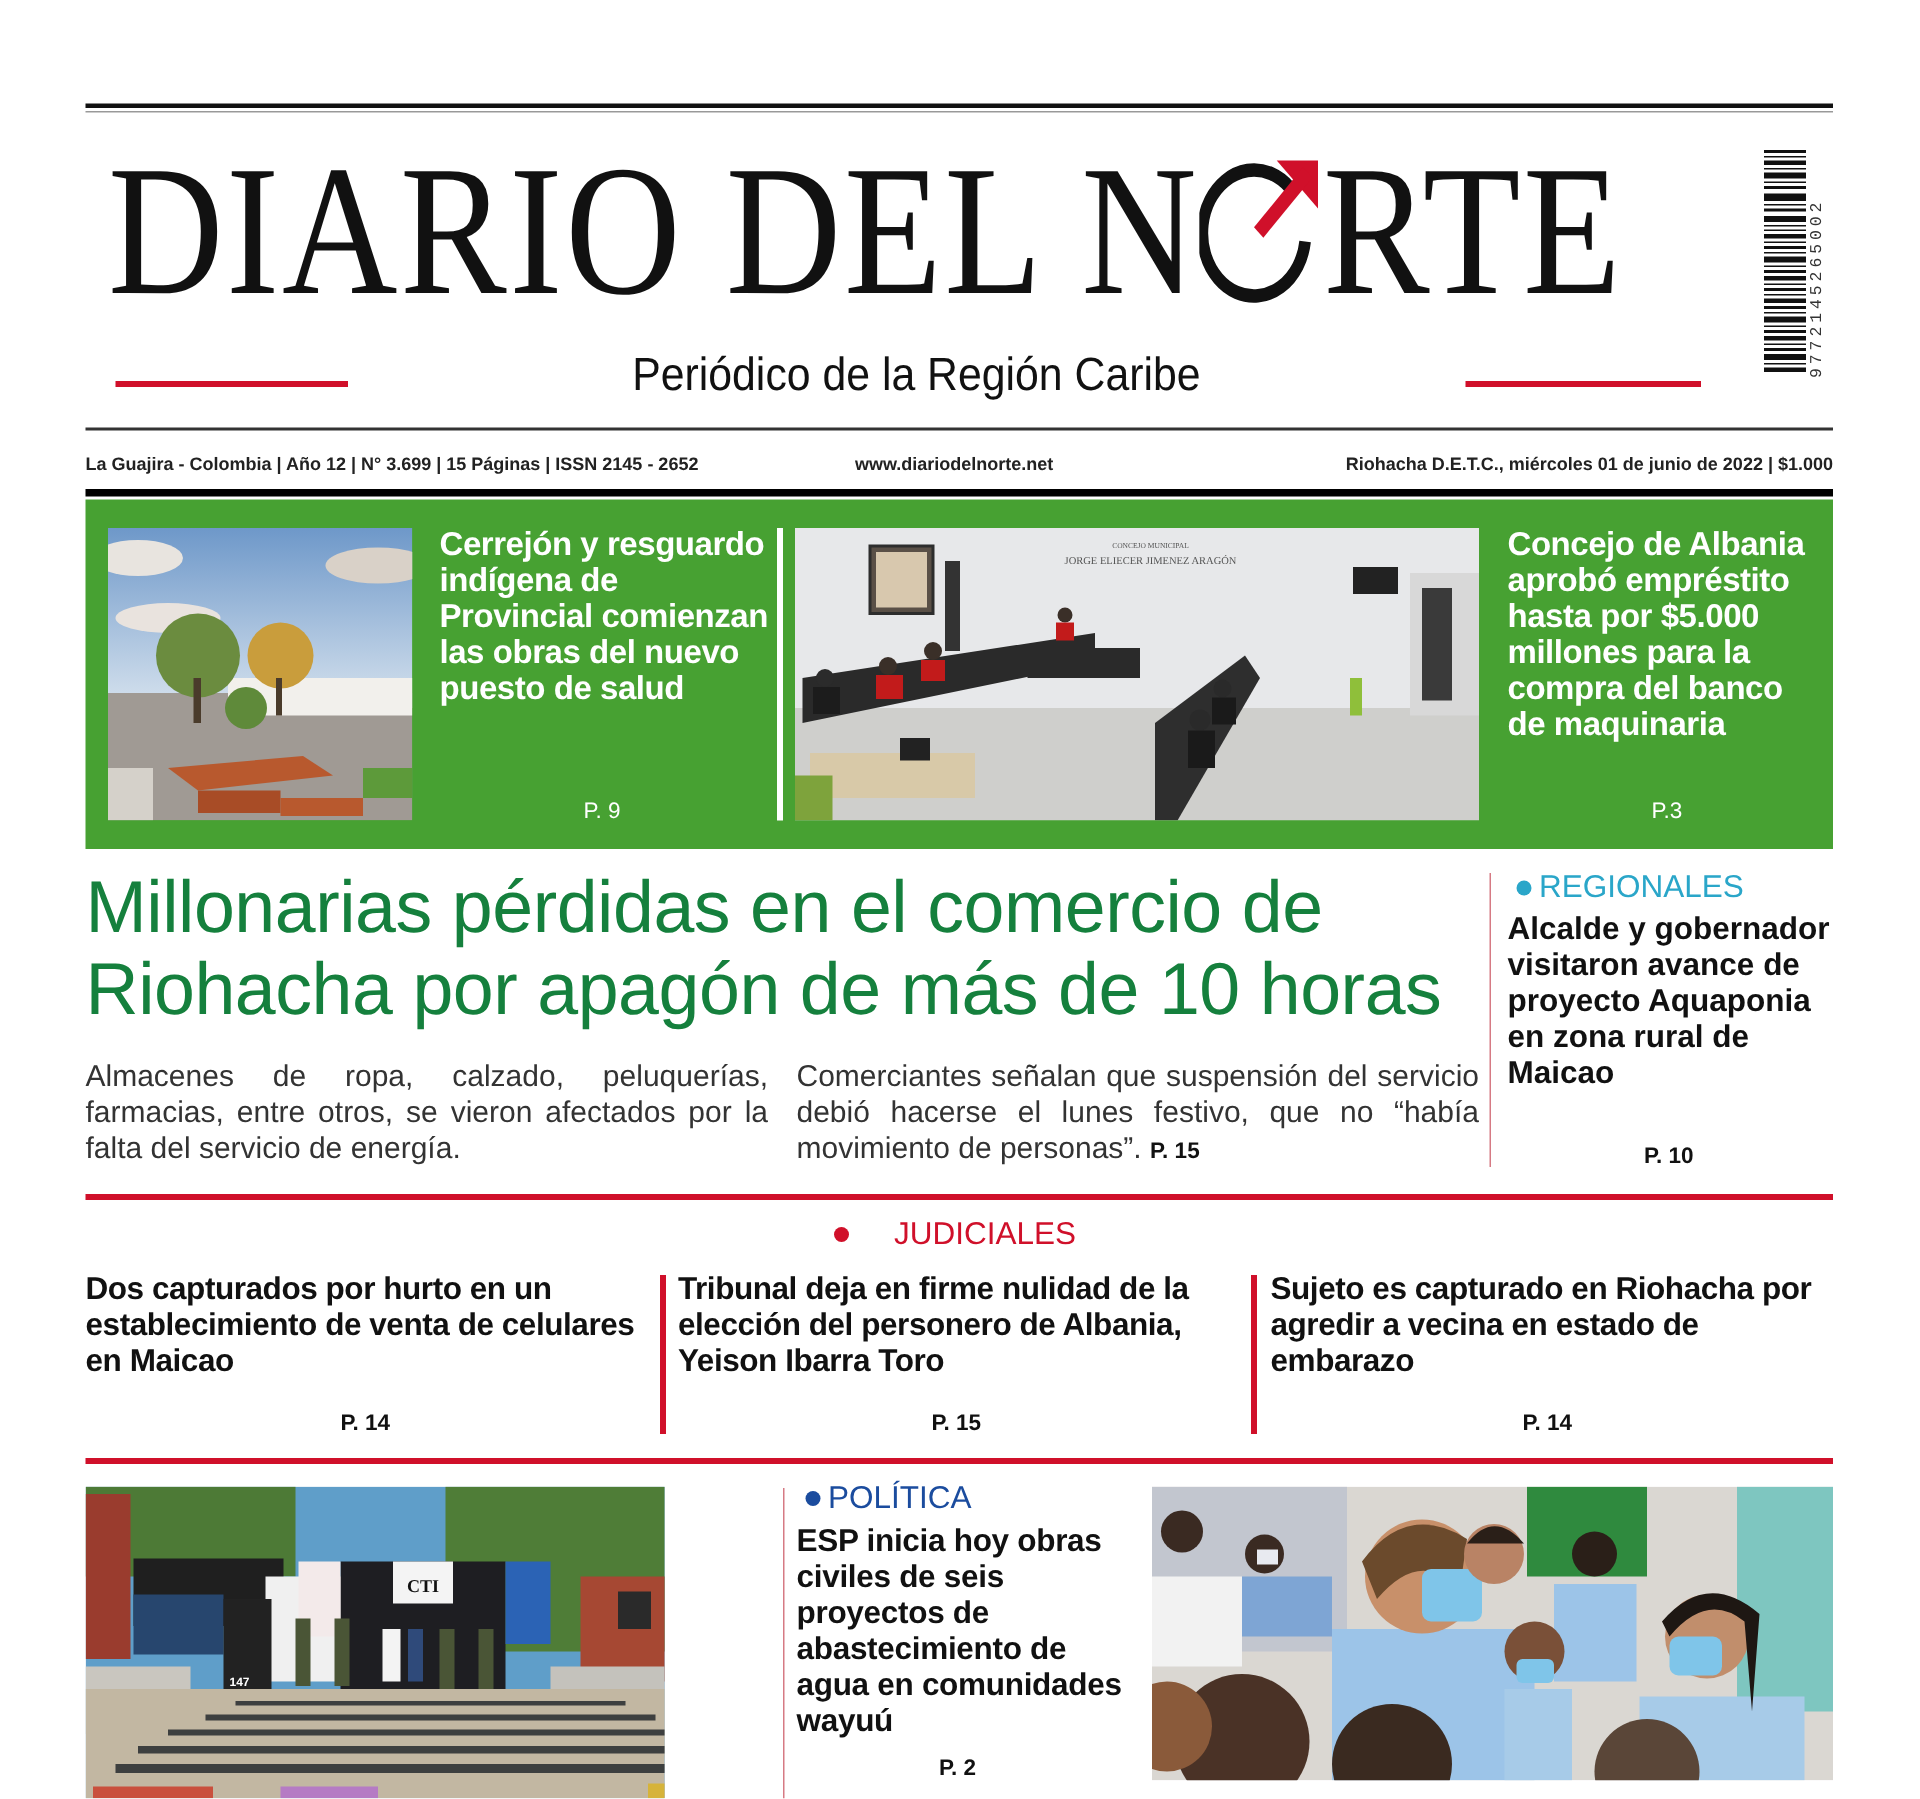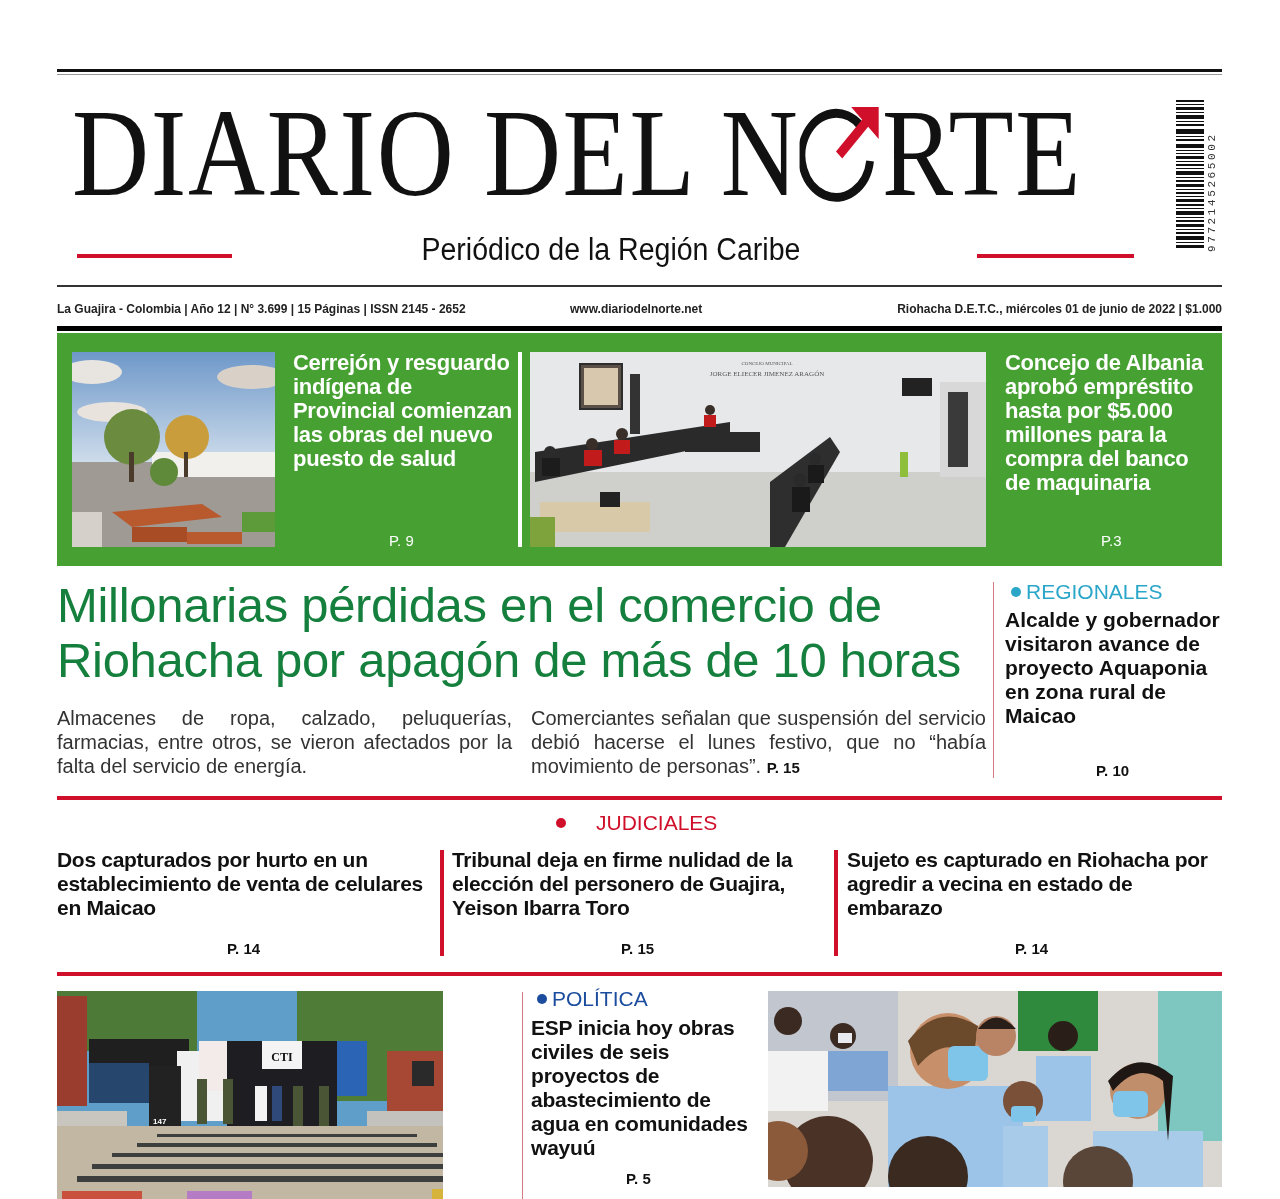--- a/index.html
+++ b/index.html
@@ -248,21 +248,21 @@
 
 <div class="abs section-label judiciales">
   <span class="dot"></span>
   <span>JUDICIALES</span>
 </div>
 
 <div class="abs jud-title jud1">Dos capturados por hurto en un establecimiento de venta de celulares en Maicao</div>
 <div class="abs jud-page jud-page1">P. 14</div>
 
 <div class="abs jud-vline jud-vline1"></div>
-<div class="abs jud-title jud2">Tribunal deja en firme nulidad de la elección del personero de Guajira, Yeison Ibarra Toro</div>
+<div class="abs jud-title jud2">Tribunal deja en firme nulidad de la elección del personero de Albania, Yeison Ibarra Toro</div>
 <div class="abs jud-page jud-page2">P. 15</div>
 
 <div class="abs jud-vline jud-vline2"></div>
 <div class="abs jud-title jud3">Sujeto es capturado en Riohacha por agredir a vecina en estado de embarazo</div>
 <div class="abs jud-page jud-page3">P. 14</div>
 
 <div class="abs red-hrule red-hrule2"></div>
 
 <div class="abs bottom-img1">
   <svg width="455" height="208" viewBox="0 0 455 208" preserveAspectRatio="none">
@@ -304,21 +304,21 @@
     <rect x="375" y="198" width="45" height="10" fill="#d6b33a"></rect>
   </svg>
 </div>
 
 <div class="abs politica-vline"></div>
 <div class="abs section-label politica">
   <span class="dot"></span>
   <span>POLÍTICA</span>
 </div>
 <div class="abs side-title politica-title">ESP inicia hoy obras civiles de seis proyectos de abastecimiento de agua en comunidades wayuú</div>
-<div class="abs side-page politica-page">P. 5</div>
+<div class="abs side-page politica-page">P. 2</div>
 
 <div class="abs bottom-img2">
   <svg width="454" height="196" viewBox="0 0 454 196" preserveAspectRatio="none">
     <rect width="454" height="196" fill="#dad7d2"></rect>
     <rect x="0" y="0" width="130" height="110" fill="#c2c6cf"></rect>
     <rect x="250" y="0" width="80" height="60" fill="#2f8a3e"></rect>
     <rect x="390" y="0" width="64" height="150" fill="#7ec6c0"></rect>
     <rect x="0" y="60" width="60" height="60" fill="#f2f2f2"></rect>
     <rect x="60" y="60" width="60" height="40" fill="#7ea5d4"></rect>
     <circle cx="20" cy="30" r="14" fill="#3a2a22"></circle>

